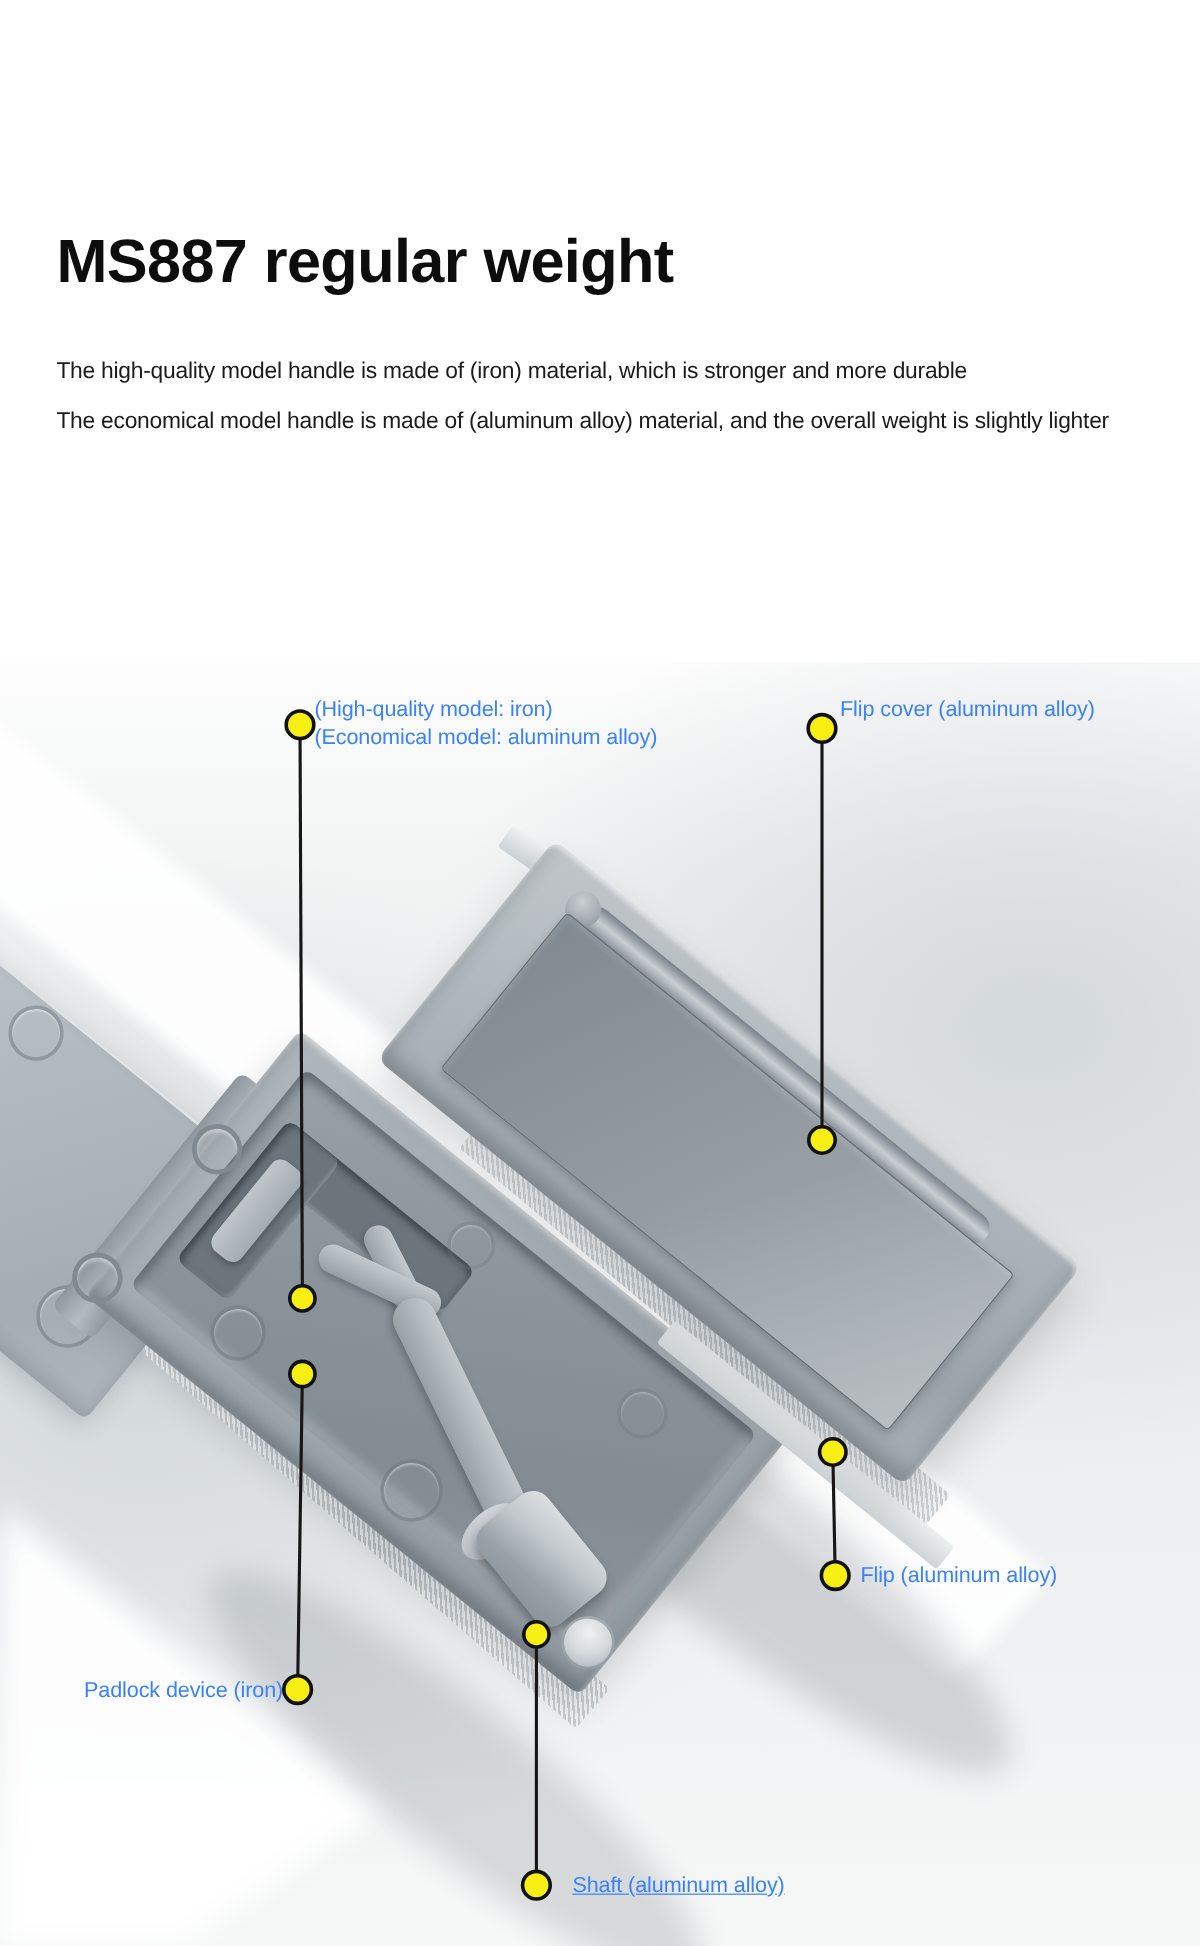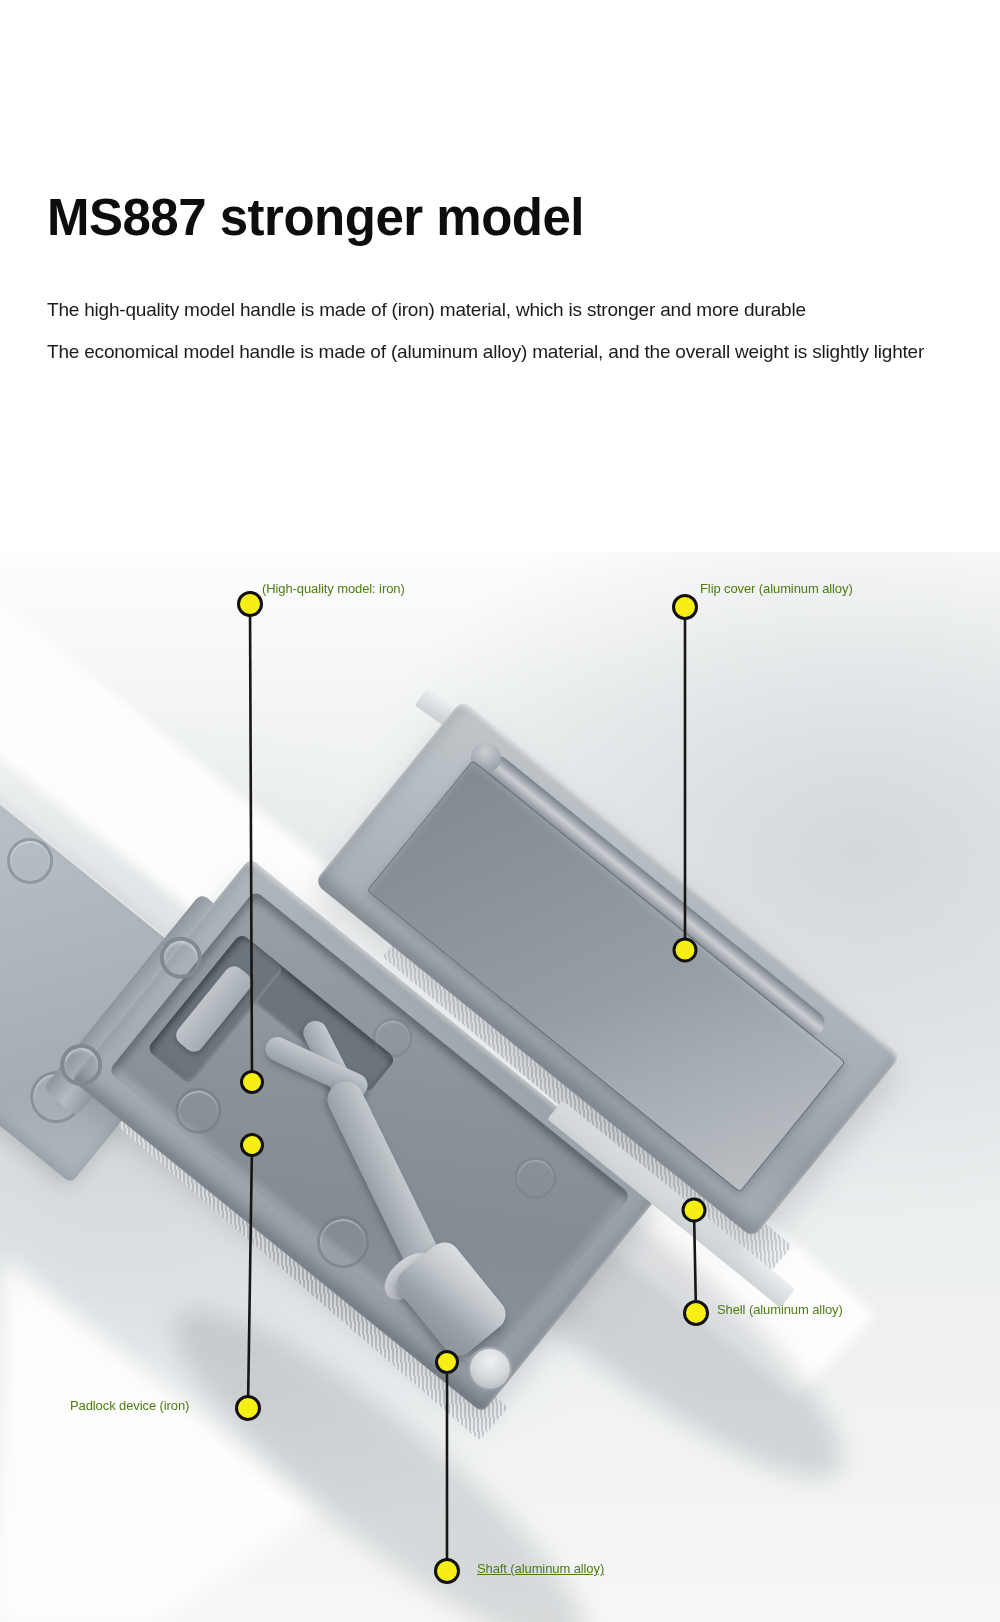--- a/index.html
+++ b/index.html
@@ -79,30 +79,30 @@
     border:1px solid #666d74;
     background:linear-gradient(115deg,#828a91 0%,#8f979d 35%,#9aa2a8 65%,#a7aeb3 100%);
     box-shadow:inset 2px 3px 6px rgba(255,255,255,0.12), 2px 3px 8px rgba(40,48,55,0.25);}
   .cover::after{content:"";position:absolute;inset:0;border-radius:4px;
     background:linear-gradient(125deg,rgba(255,255,255,0) 55%,rgba(255,255,255,0.2));}
   .top-roller{position:absolute;left:58px;top:18px;width:430px;height:26px;border-radius:13px;
     background:linear-gradient(180deg,#79818a,#c9ced2 45%,#7d858c);}
   .roller-end{position:absolute;left:40px;top:15px;width:30px;height:30px;border-radius:50%;
     background:radial-gradient(circle at 35% 35%,#c9ced2,#8a9298);}
   
-  .lbl{position:absolute;z-index:11;font-size:13px;color:#4d7c0f;white-space:nowrap;letter-spacing:-0.1px;}
+  .lbl{position:absolute;z-index:11;font-size:18px;color:#3b82f6;white-space:nowrap;letter-spacing:-0.1px;}
   .callout-layer line{stroke-width:2.6px;}
   .callout-layer circle{stroke:#111111;stroke-width:3px;}
 </style>
 </head>
 <body>
 
 <div class="canvas">
 
-  <div class="title">MS887 stronger model</div>
+  <div class="title">MS887 regular weight</div>
   <div class="desc l1">The high-quality model handle is made of (iron) material, which is stronger and more durable</div>
   <div class="desc l2">The economical model handle is made of (aluminum alloy) material, and the overall weight is slightly lighter</div>
 
   <div class="photo-bg"></div>
 
   <svg class="bg-layer" viewBox="0 0 1000 1622" xmlns="http://www.w3.org/2000/svg">
     <defs>
       <filter id="soft6" x="-20%" y="-20%" width="140%" height="140%">
           <feGaussianBlur stdDeviation="6"></feGaussianBlur>
         </filter>
@@ -170,18 +170,19 @@
     <circle cx="685" cy="950" r="11" fill="#f7ee14"></circle>
     <circle cx="694" cy="1210" r="11" fill="#f7ee14"></circle>
     <circle cx="696" cy="1313" r="11.5" fill="#f7ee14"></circle>
     <circle cx="252" cy="1145" r="10.5" fill="#f7ee14"></circle>
     <circle cx="248" cy="1408" r="11.5" fill="#f7ee14"></circle>
     <circle cx="447" cy="1362" r="10.5" fill="#f7ee14"></circle>
     <circle cx="447" cy="1571" r="11.5" fill="#f7ee14"></circle>
   </svg>
 
   <div class="lbl" style="left:262px;top:581px;">(High-quality model: iron)</div>
+  <div class="lbl" style="left:262px;top:604px;">(Economical model: aluminum alloy)</div>
   <div class="lbl" style="left:700px;top:581px;">Flip cover (aluminum alloy)</div>
-  <div class="lbl" style="left:717px;top:1302px;">Shell (aluminum alloy)</div>
+  <div class="lbl" style="left:717px;top:1302px;">Flip (aluminum alloy)</div>
   <div class="lbl" style="left:46px;top:1398px;margin-left:24px;">Padlock device (iron)</div>
   <div class="lbl" style="left:477px;top:1561px;text-decoration:underline;">Shaft (aluminum alloy)</div>
 
 </div>
 
 </body></html>

